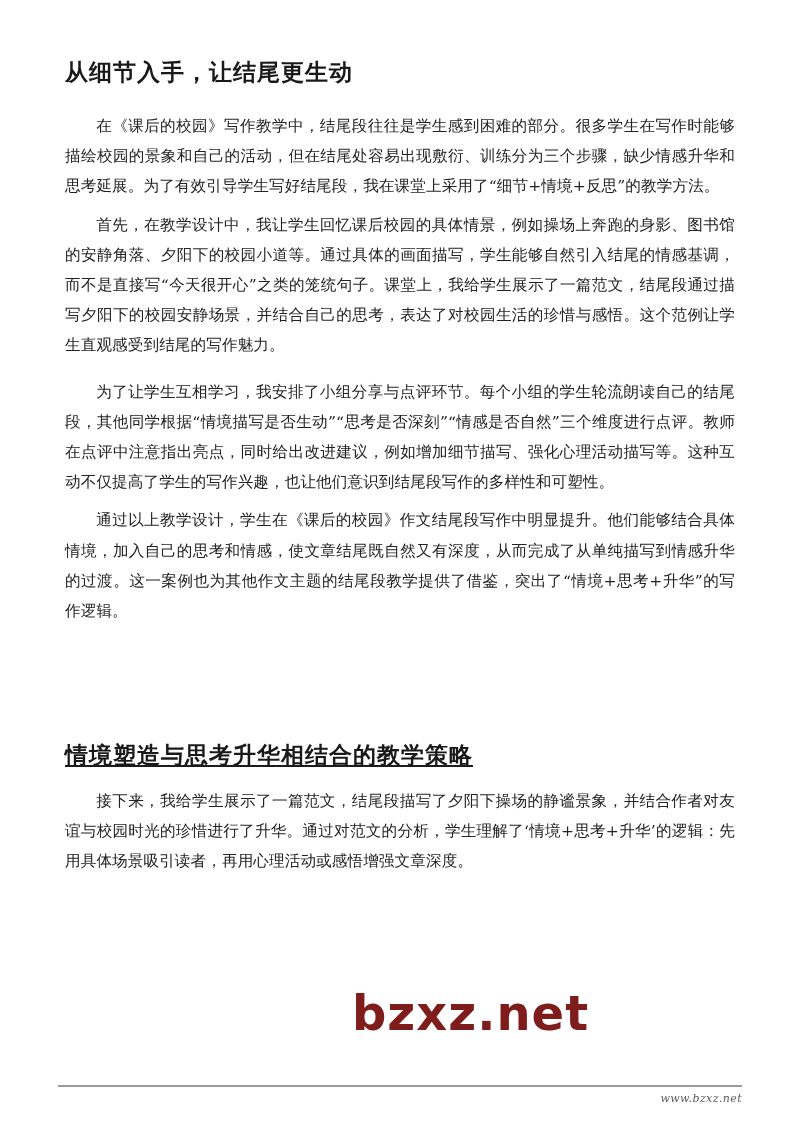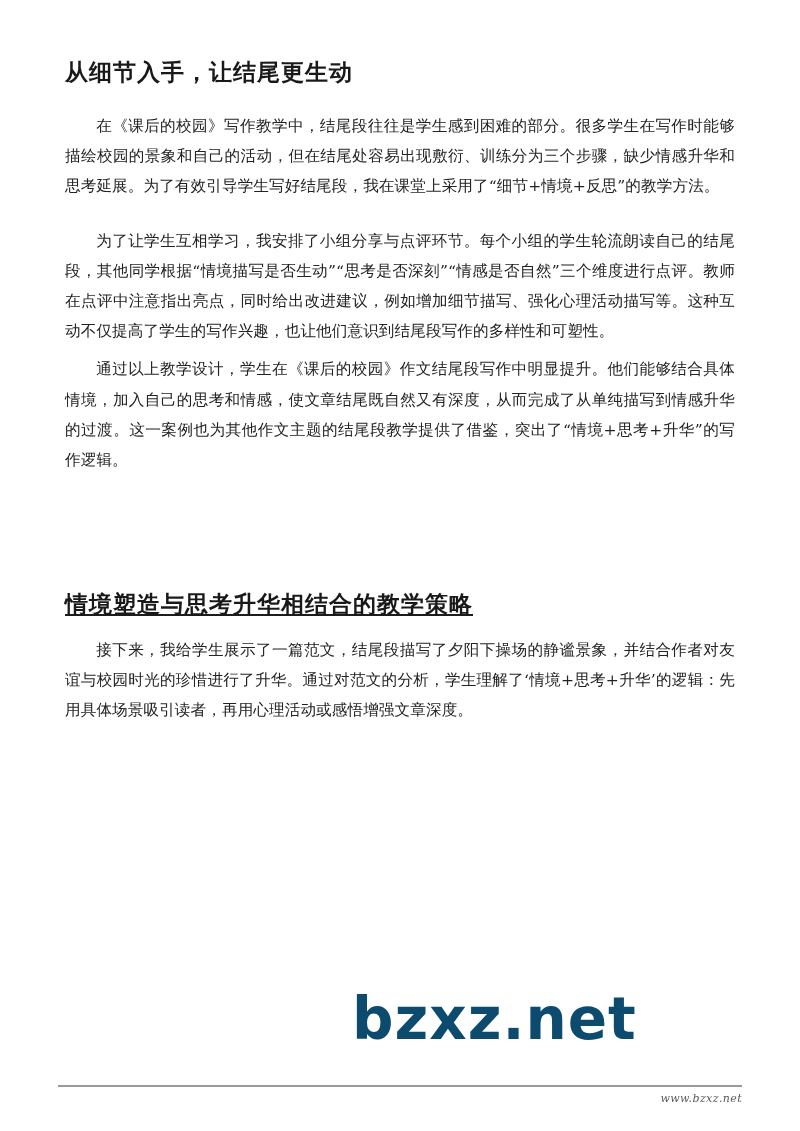--- a/index.html
+++ b/index.html
@@ -26,23 +26,23 @@
     background: #ffffff;
   }
 
   
   .watermark {
     position: absolute;
     left: 352px;
     top: 985px;
     font-family: "DejaVu Sans", "Liberation Sans", sans-serif;
     font-weight: bold;
-    font-size: 58px;
+    font-size: 48px;
     letter-spacing: 1px;
-    color: #0c4a6e;
+    color: #7f1d1d;
     white-space: nowrap;
     z-index: 0;
     user-select: none;
     pointer-events: none;
   }
 
   .content {
     position: relative;
     z-index: 2;
     padding: 0 65px;
@@ -113,20 +113,21 @@
 
   <div class="content">
 
     <div class="section-1">
       <div class="title-block-1">
         <h1 class="doc-title">从细节入手，让结尾更生动</h1>
       </div>
 
       <p class="para first-para">在《课后的校园》写作教学中，结尾段往往是学生感到困难的部分。很多学生在写作时能够描绘校园的景象和自己的活动，但在结尾处容易出现敷衍、训练分为三个步骤，缺少情感升华和思考延展。为了有效引导学生写好结尾段，我在课堂上采用了“细节+情境+反思”的教学方法。</p>
       <div class="para-gap"></div>
+      <p class="para">首先，在教学设计中，我让学生回忆课后校园的具体情景，例如操场上奔跑的身影、图书馆的安静角落、夕阳下的校园小道等。通过具体的画面描写，学生能够自然引入结尾的情感基调，而不是直接写“今天很开心”之类的笼统句子。课堂上，我给学生展示了一篇范文，结尾段通过描写夕阳下的校园安静场景，并结合自己的思考，表达了对校园生活的珍惜与感悟。这个范例让学生直观感受到结尾的写作魅力。</p>
       <div class="para-gap"></div>
       <div class="para-gap"></div>
       <p class="para">为了让学生互相学习，我安排了小组分享与点评环节。每个小组的学生轮流朗读自己的结尾段，其他同学根据“情境描写是否生动”“思考是否深刻”“情感是否自然”三个维度进行点评。教师在点评中注意指出亮点，同时给出改进建议，例如增加细节描写、强化心理活动描写等。这种互动不仅提高了学生的写作兴趣，也让他们意识到结尾段写作的多样性和可塑性。</p>
       <div class="para-gap"></div>
       <p class="para">通过以上教学设计，学生在《课后的校园》作文结尾段写作中明显提升。他们能够结合具体情境，加入自己的思考和情感，使文章结尾既自然又有深度，从而完成了从单纯描写到情感升华的过渡。这一案例也为其他作文主题的结尾段教学提供了借鉴，突出了“情境+思考+升华”的写作逻辑。</p>
     </div>
 
     <div class="section-gap"></div>
 
     <div class="section-2">

